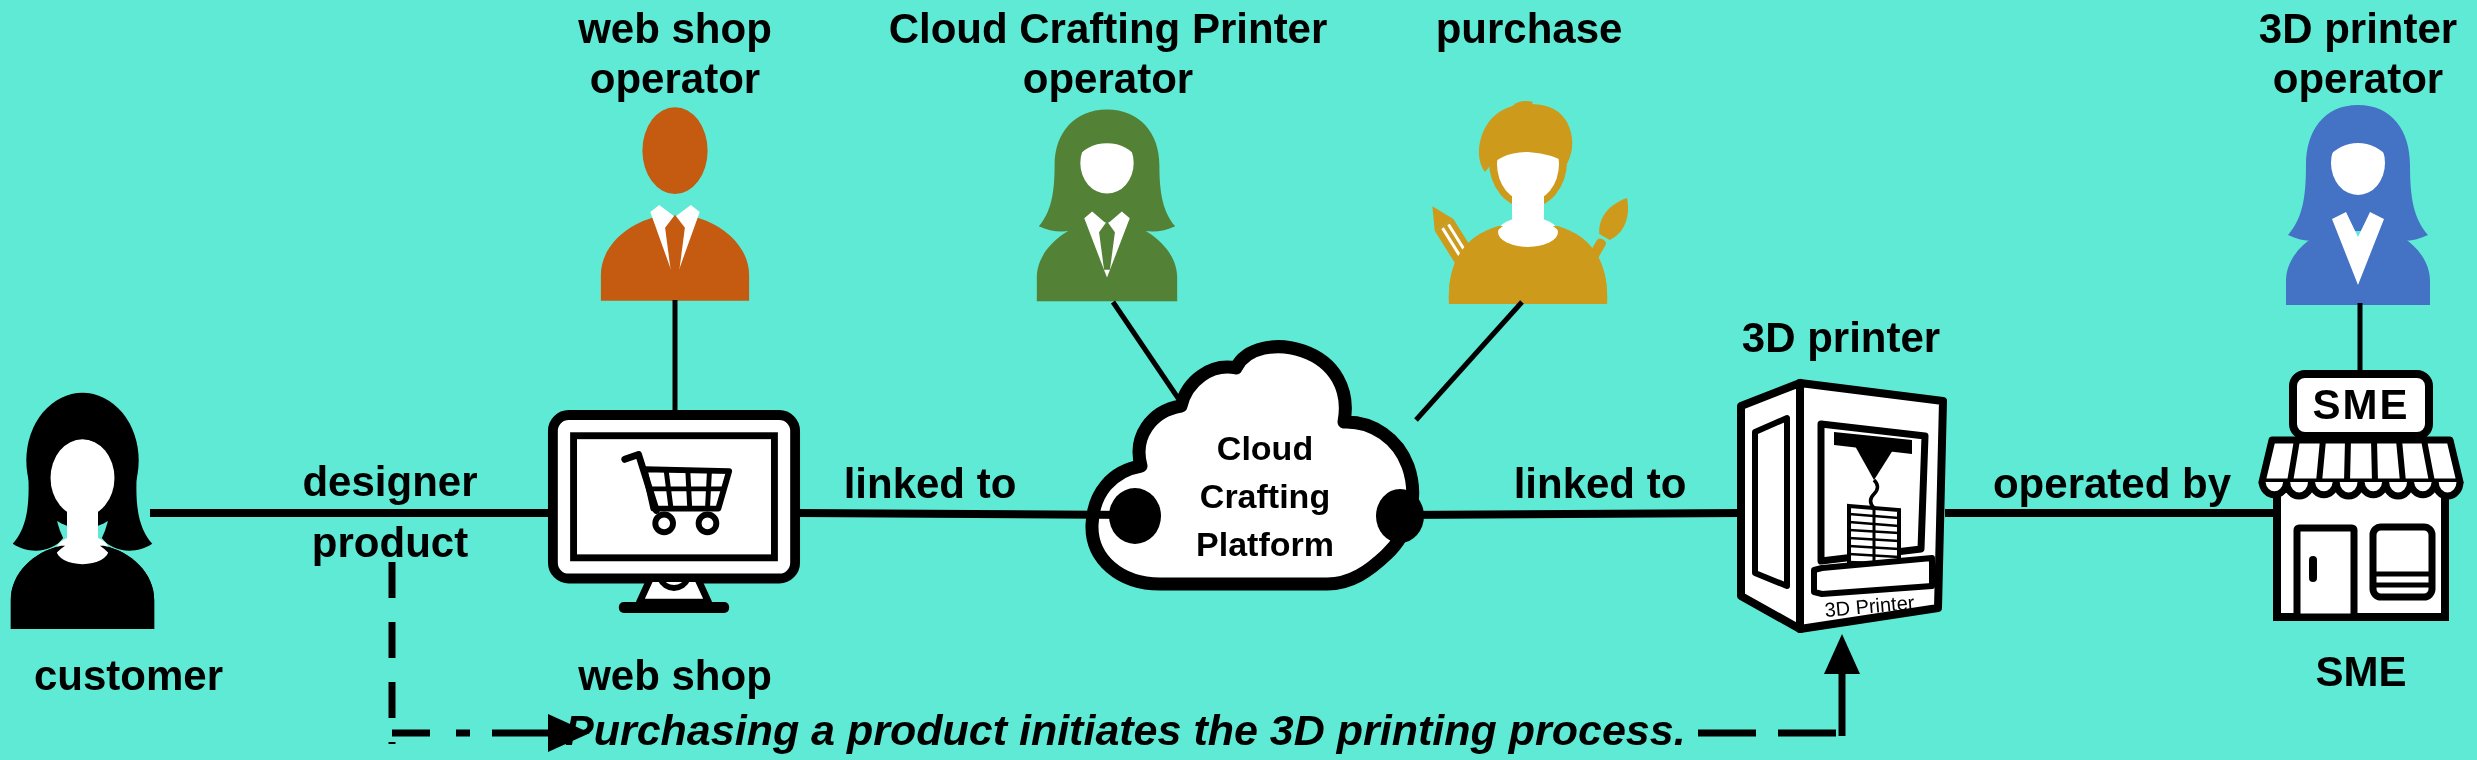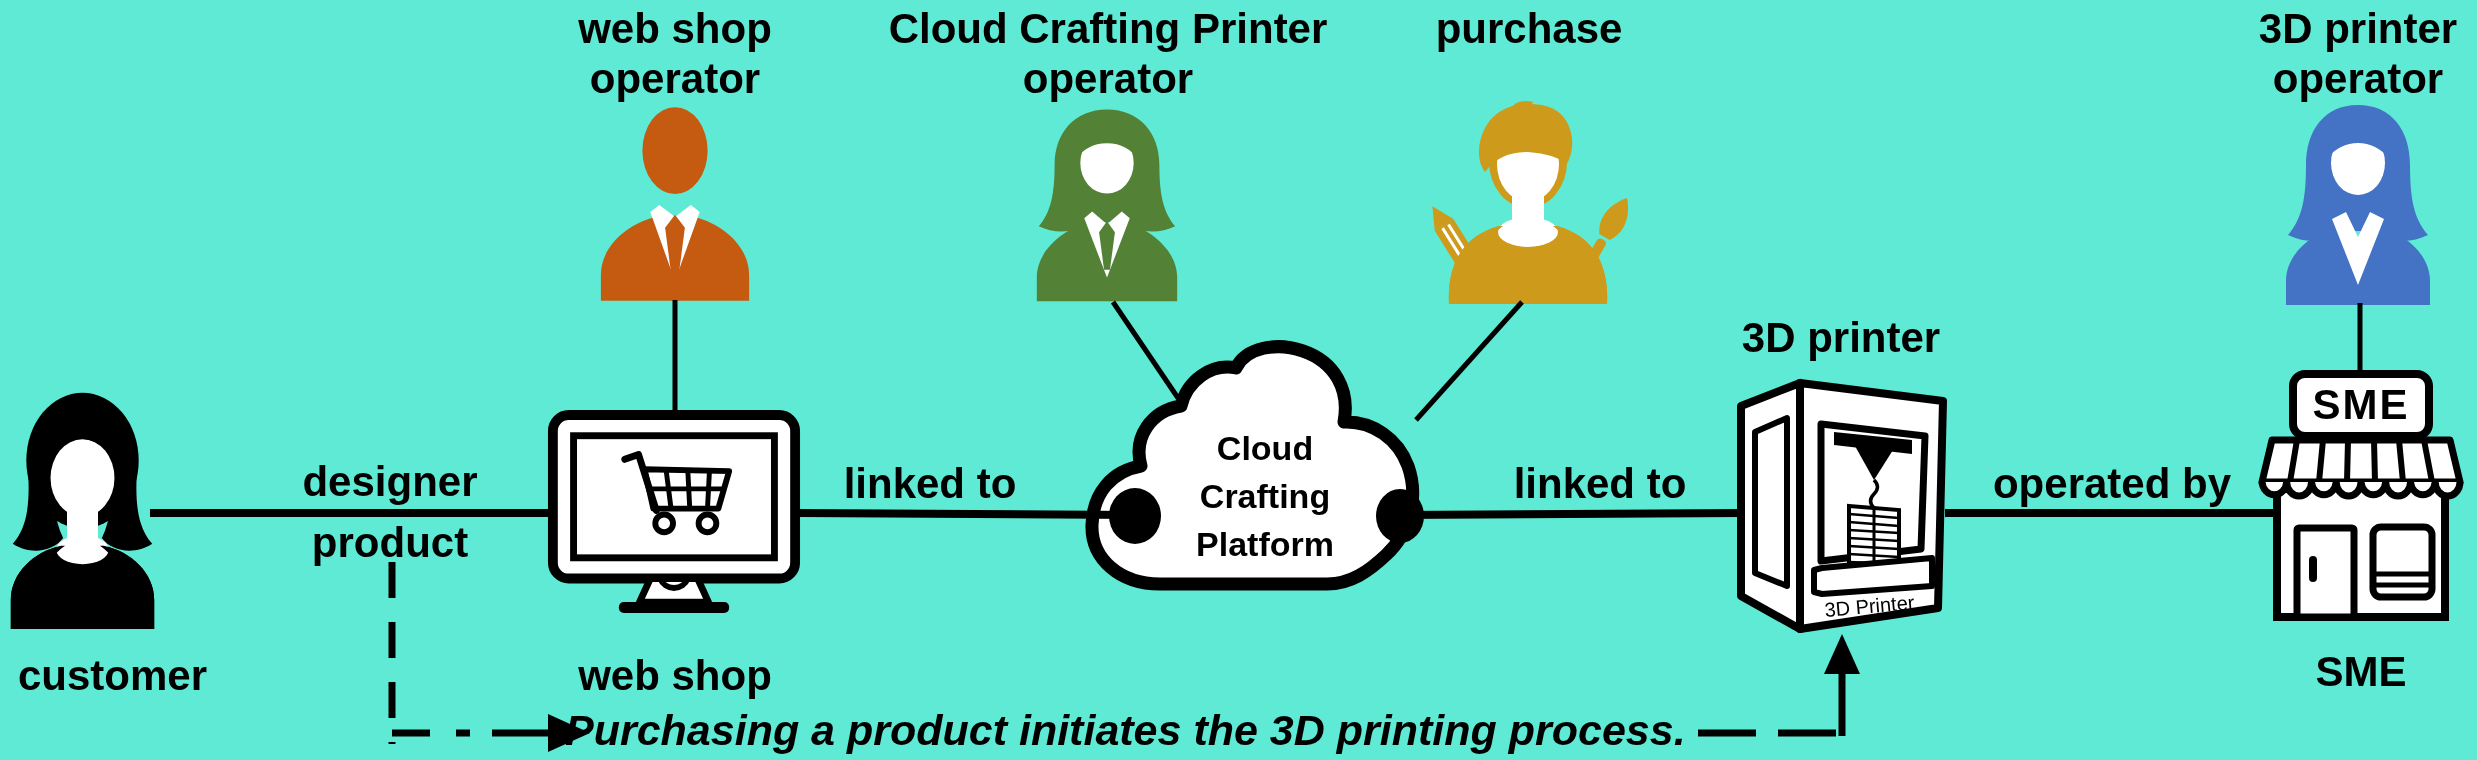--- a/index.html
+++ b/index.html
@@ -37,21 +37,21 @@
 
   <div class="lbl lbl-2line" style="left:1279px;top:4px;width:500px;">
     <div>purchase</div>
   </div>
 
   <div class="lbl lbl-2line" style="left:2188px;top:4px;width:340px;">
     <div>3D printer</div>
     <div>operator</div>
   </div>
 
-  <div class="lbl" style="left:0px;top:652px;width:225px;">customer</div>
+  <div class="lbl" style="left:16px;top:652px;width:225px;">customer</div>
   <div class="lbl" style="left:525px;top:652px;width:300px;">web shop</div>
   <div class="lbl" style="left:1641px;top:314px;width:400px;">3D printer</div>
   <div class="lbl" style="left:2211px;top:648px;width:300px;">SME</div>
 
   <div class="lbl" style="left:240px;top:458px;width:300px;">designer</div>
   <div class="lbl" style="left:240px;top:519px;width:300px;">product</div>
   <div class="lbl" style="left:780px;top:460px;width:300px;">linked to</div>
   <div class="lbl" style="left:1450px;top:460px;width:300px;">linked to</div>
   <div class="lbl" style="left:1962px;top:460px;width:300px;">operated by</div>
 

